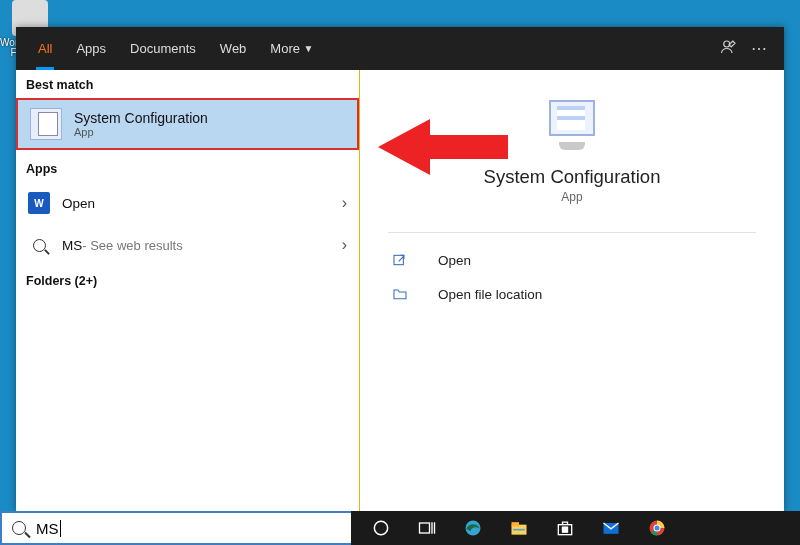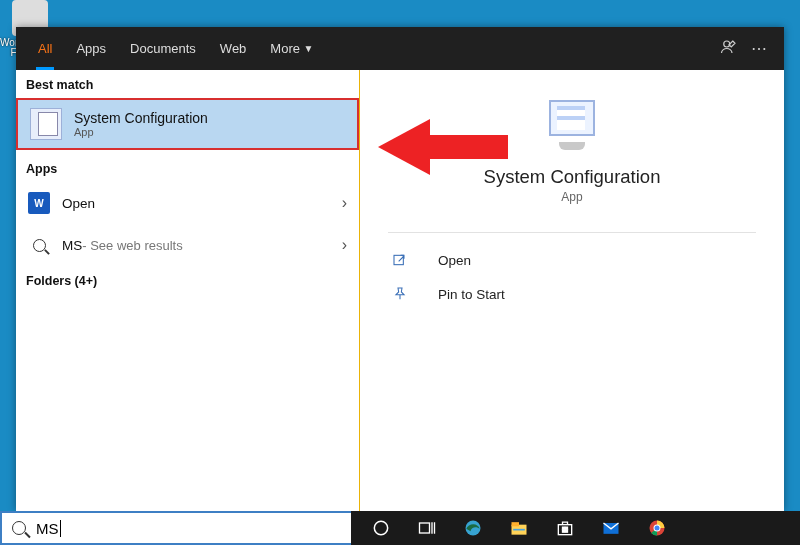--- a/index.html
+++ b/index.html
@@ -111,21 +111,21 @@
 
       <div class="row">
         <div class="ricon">
             <div class="search-icon-sm"></div>
           </div>
         <span>MS</span>
         <span class="light"> - See web results</span>
         <span class="chev">›</span>
       </div>
 
-      <div class="section-hdr">Folders (4+)</div>
+      <div class="section-hdr">Folders (2+)</div>
     </div>
 
     <div class="right-col">
       <div class="preview-head">
         <div class="pv-icon">
           <div class="pv-screen"></div>
             <div class="pv-stand"></div>
         </div>
         <div class="pv-title">System Configuration</div>
         <div class="pv-sub">App</div>
@@ -134,23 +134,23 @@
 
       <div class="action">
         <svg viewBox="0 0 24 24">
             <rect x="3" y="5" width="14" height="14"></rect>
             <path d="M10 14l8-8M13 5h5v5"></path>
           </svg>
         <span>Open</span>
       </div>
       <div class="action">
         <svg viewBox="0 0 24 24">
-            <path d="M9 3h6l-1 6 4 4H6l4-4zM12 13v7"></path>
+            <path d="M3 6h6l2 3h10v10H3z"></path>
           </svg>
-        <span>Pin to Start</span>
+        <span>Open file location</span>
       </div>
     </div>
   </div>
 
   <div class="arrow-annot">
     <div class="arrow-head"></div>
       <div class="arrow-body"></div>
   </div>
 </div>
 

